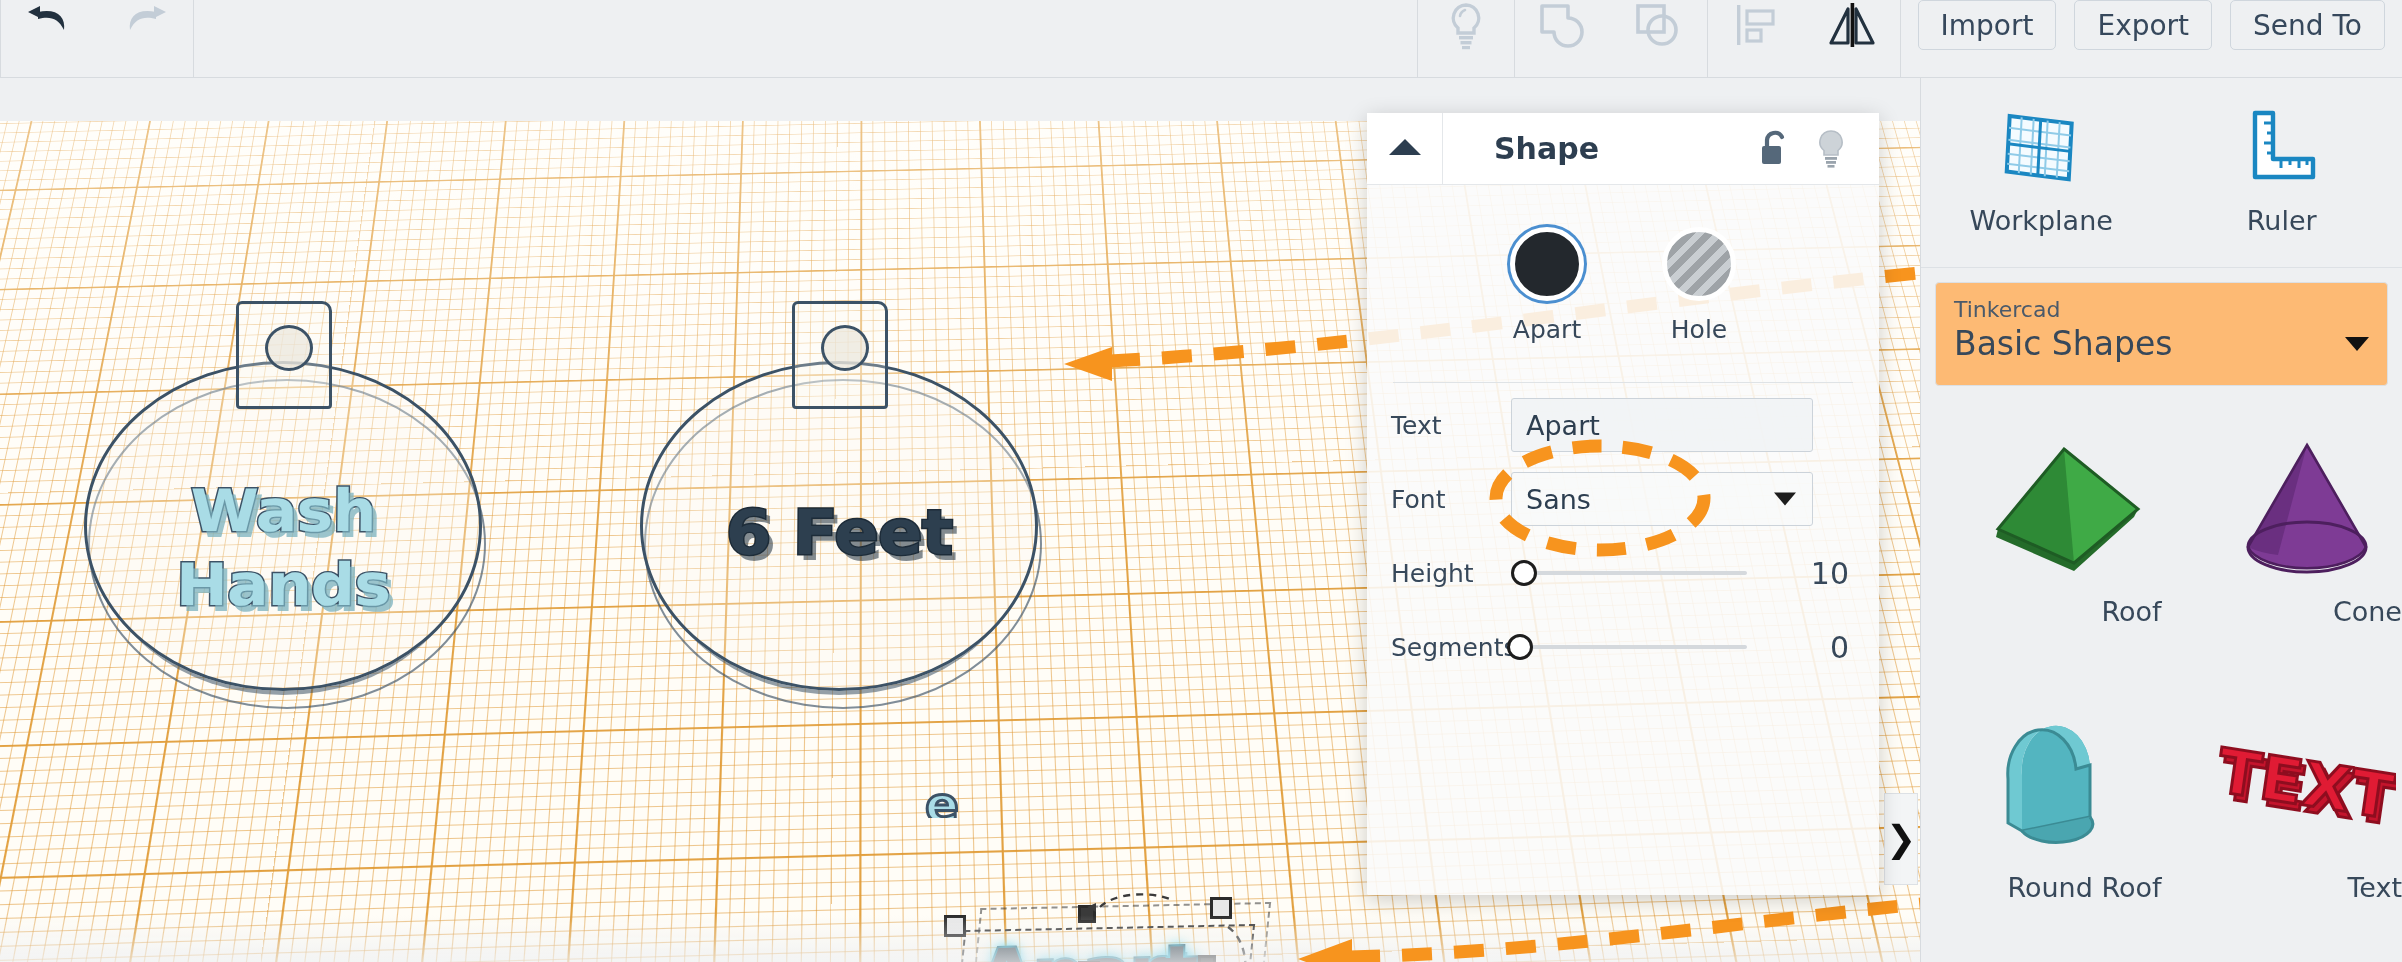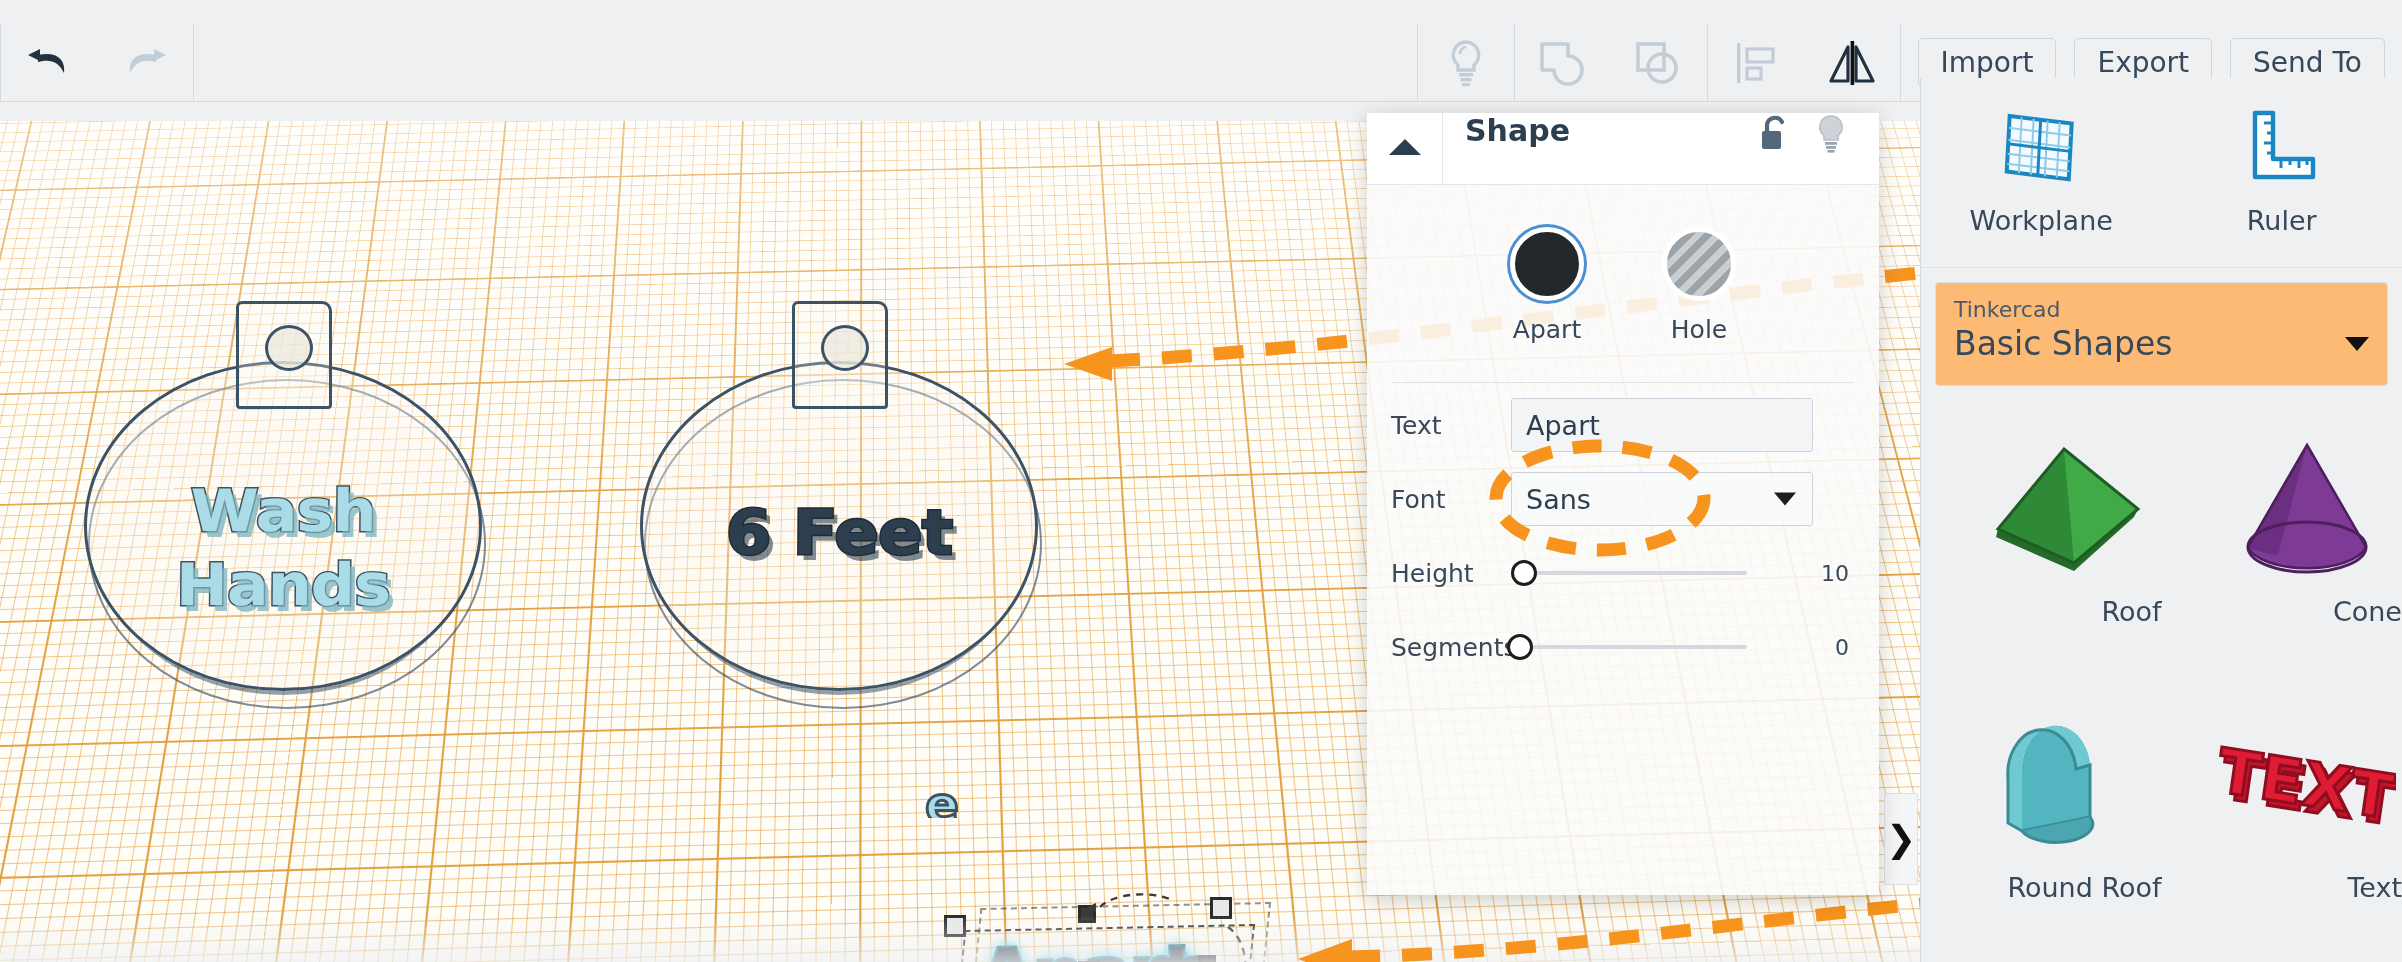--- a/index.html
+++ b/index.html
@@ -9,21 +9,21 @@
     font-family: "DejaVu Sans", sans-serif;
     background: #eef0f2;
   }
   #app { position: relative; width: 2402px; height: 962px; }
 
   
   .toolbar {
     position: absolute; left: 0; top: 0; width: 2402px; height: 78px;
     background: #eef0f2;
     border-bottom: 1px solid #d7dbdf;
-    display: flex; align-items: center; margin-top: 24px;
+    display: flex; align-items: flex-start;
   }
   .tb-sep { width: 1px; background: #d7dbdf; align-self: stretch; }
   .tb-group { display: flex; align-items: center; }
   .tb-btn {
     width: 96px; height: 100%;
     display: flex; align-items: center; justify-content: center;
     cursor: pointer; background: transparent;
   }
   .tb-btn svg { display: block; }
   .tb-spacer { flex: 1 1 auto; }
@@ -159,22 +159,23 @@
     position: absolute; left: 1367px; top: 113px;
     width: 512px; height: 782px;
     background: rgba(250,250,250,0.88);
     box-shadow: 0 5px 22px rgba(0,0,0,0.20);
     border-radius: 2px;
     backdrop-filter: none;
   }
   .sp-head {
     position: relative; height: 72px;
     background: #ffffff;
-    display: flex; align-items: flex-start;
+    display: flex; align-items: center;
     border-bottom: 1px solid #e4e7ea;
+    gap: 29px;
   }
   .sp-collapse {
     width: 76px; height: 100%;
     display: flex; align-items: center; justify-content: center;
     border-right: 1px solid #e4e7ea; cursor: pointer;
   }
   .sp-title {
     margin-left: 22px; font-size: 30px; font-weight: bold; color: #2d3e50;
     font-family: "DejaVu Sans", sans-serif;
   }
@@ -241,21 +242,21 @@
   }
   .slider .fill {
     position: absolute; left: 0; top: 50%; height: 4px; margin-top: -2px;
     border-radius: 2px; background: #4b8fd0;
   }
   .slider .knob {
     position: absolute; top: 50%; width: 26px; height: 26px; margin-top: -13px;
     border: 3px solid #1d1d1d; border-radius: 50%; background: #ffffff;
     cursor: pointer;
   }
-  .snum { margin-left: auto; font-size: 22px; color: #37485a; padding-right: 6px; }
+  .snum { margin-left: auto; font-size: 30px; color: #37485a; padding-right: 6px; }
 
   
   .expand-chev {
     position: absolute; left: 1884px; top: 672px;
     width: 34px; height: 92px;
     background: #f3f5f6; border: 1px solid #dde1e5;
     display: flex; align-items: center; justify-content: center;
     font-size: 36px; color: #111; cursor: pointer; line-height: 1;
     font-family: "DejaVu Sans", sans-serif;
   }

